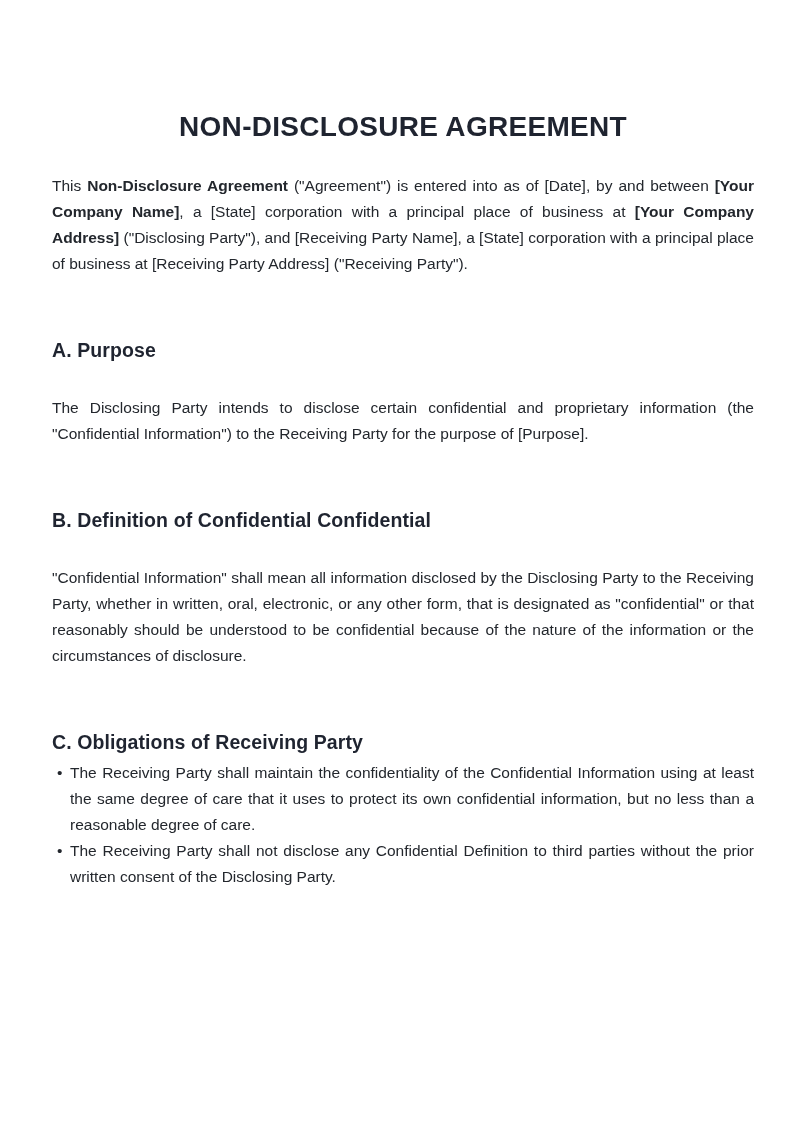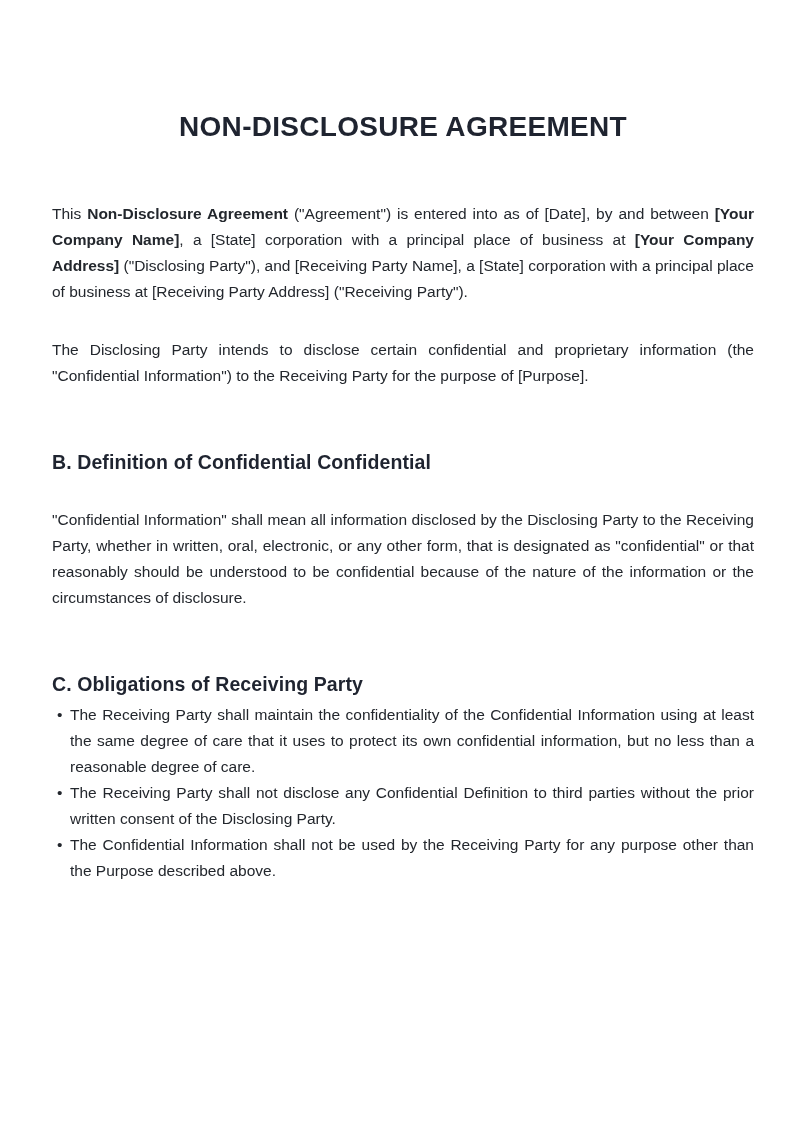--- a/index.html
+++ b/index.html
@@ -29,21 +29,21 @@
     color: #1f2430;
     letter-spacing: 0.3px;
   }
   p.body-text {
     font-size: 15.5px;
     line-height: 26px;
     text-align: justify;
     color: #23272d;
   }
   p.intro {
-    margin-top: 58px;
+    margin-top: 30px;
   }
   h2.section-heading {
     font-size: 19.5px;
     line-height: 26px;
     font-weight: 700;
     color: #1f2430;
     letter-spacing: 0.1px;
   }
   .mt-section { margin-top: 60px; }
   .mt-after-heading { margin-top: 32px; }
@@ -73,26 +73,26 @@
 </head>
 <body>
 
 <div class="page">
   <div class="content">
 
     <h1 class="doc-title">NON-DISCLOSURE AGREEMENT</h1>
 
     <p class="body-text intro"><span>This </span><span class="bold">Non-Disclosure Agreement</span><span> ("Agreement") is entered into as of [Date], by and between </span><span class="bold">[Your Company Name]</span><span>, a [State] corporation with a principal place of business at </span><span class="bold">[Your Company Address]</span><span> ("Disclosing Party"), and [Receiving Party Name], a [State] corporation with a principal place of business at [Receiving Party Address] ("Receiving Party").</span></p>
 
+    <h2 class="section-heading mt-section">A. Purpose</h2>
     <p class="body-text mt-after-heading">The Disclosing Party intends to disclose certain confidential and proprietary information (the "Confidential Information") to the Receiving Party for the purpose of [Purpose].</p>
 
     <h2 class="section-heading mt-section">B. Definition of Confidential Confidential</h2>
     <p class="body-text mt-after-heading">"Confidential Information" shall mean all information disclosed by the Disclosing Party to the Receiving Party, whether in written, oral, electronic, or any other form, that is designated as "confidential" or that reasonably should be understood to be confidential because of the nature of the information or the circumstances of disclosure.</p>
 
     <h2 class="section-heading mt-section">C. Obligations of Receiving Party</h2>
     <ul class="bullet-list">
       <li>The Receiving Party shall maintain the confidentiality of the Confidential Information using at least the same degree of care that it uses to protect its own confidential information, but no less than a reasonable degree of care.</li>
       <li>The Receiving Party shall not disclose any Confidential Definition to third parties without the prior written consent of the Disclosing Party.</li>
-      <li>The Confidential Information shall not be used by the Receiving Party for any purpose other than the Purpose described above.</li>
     </ul>
 
   </div>
 </div>
 
 </body></html>

